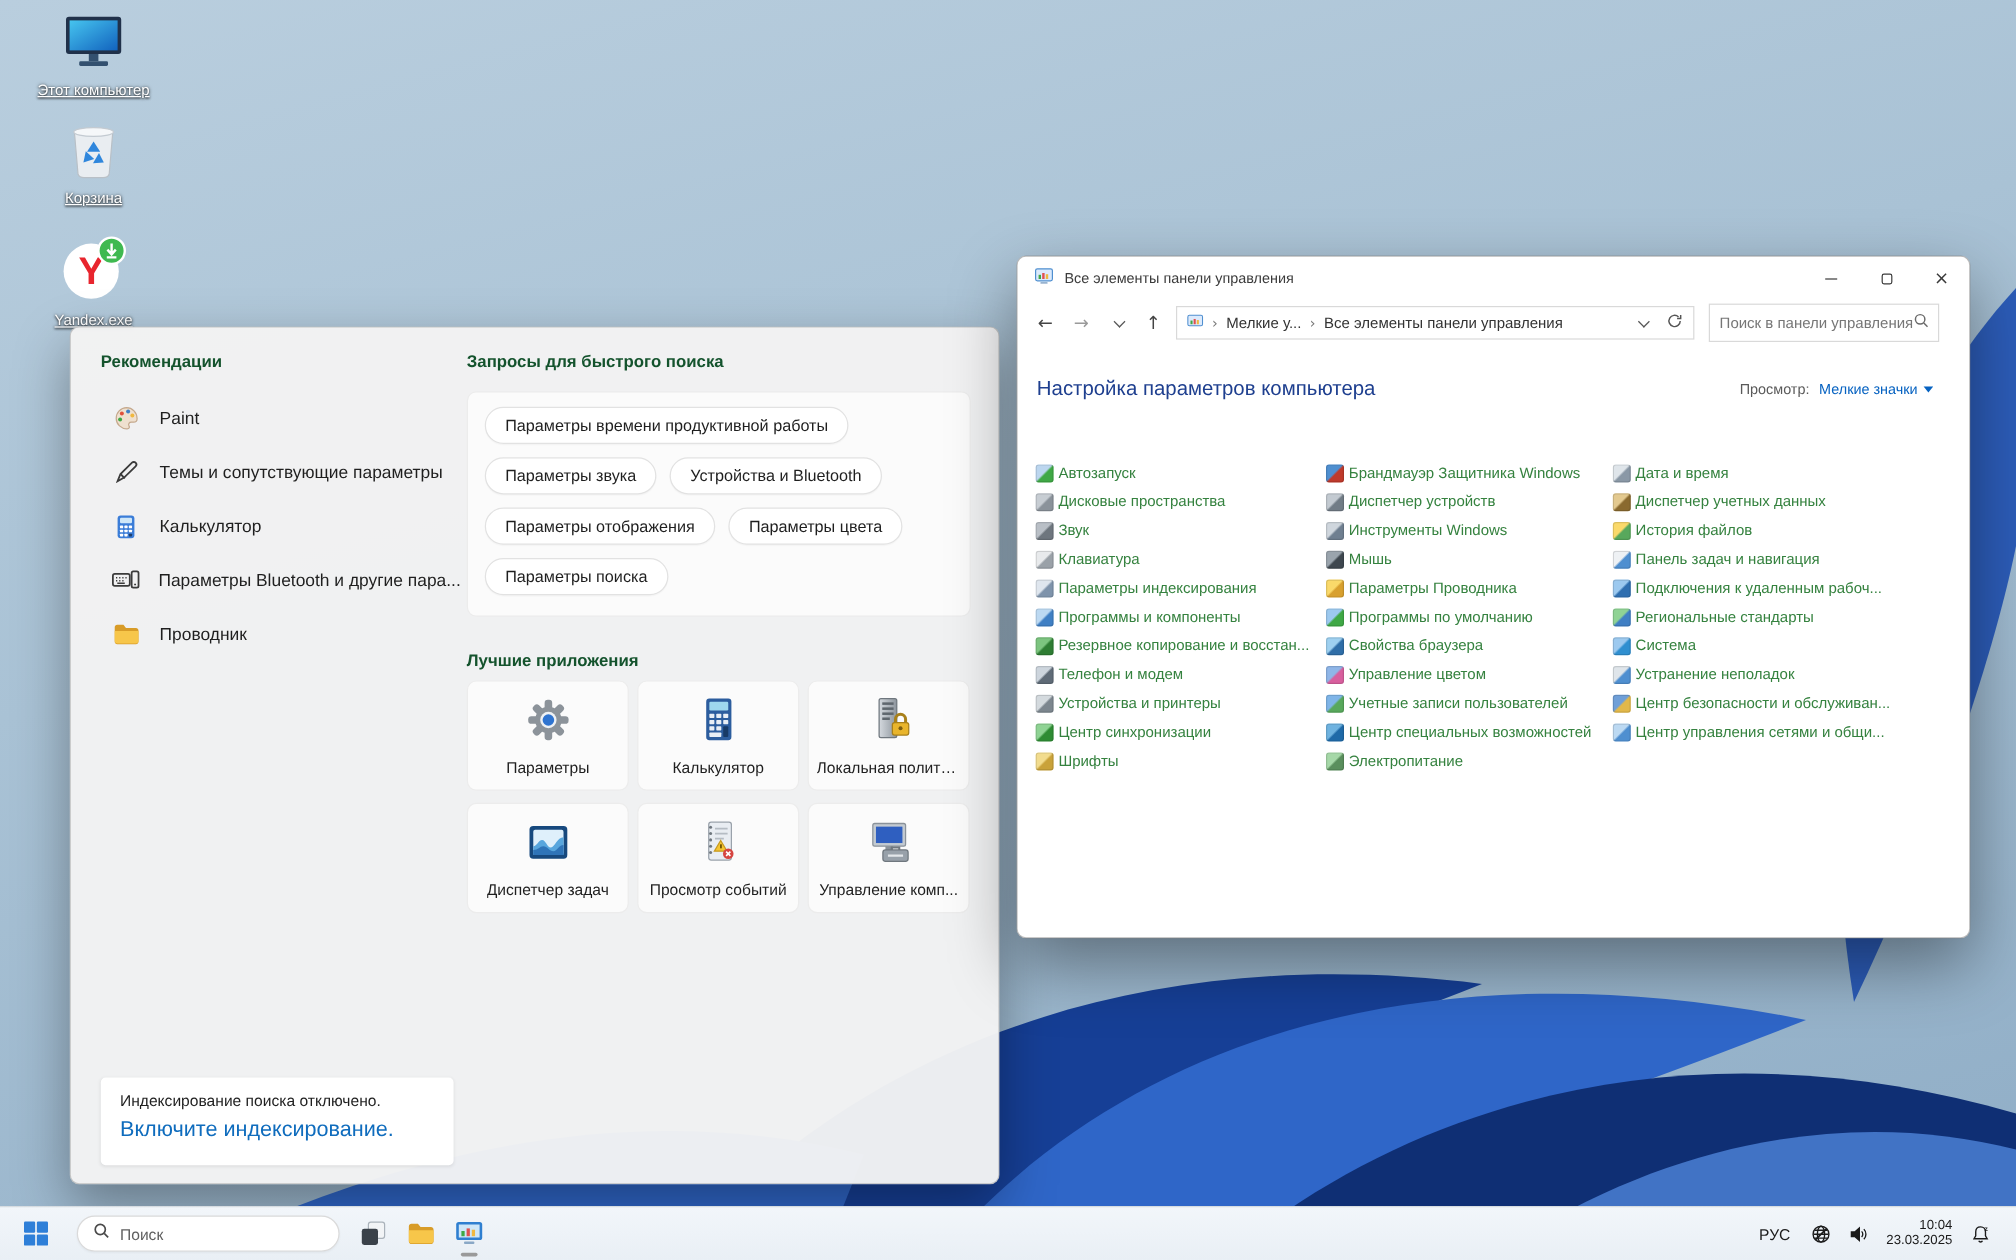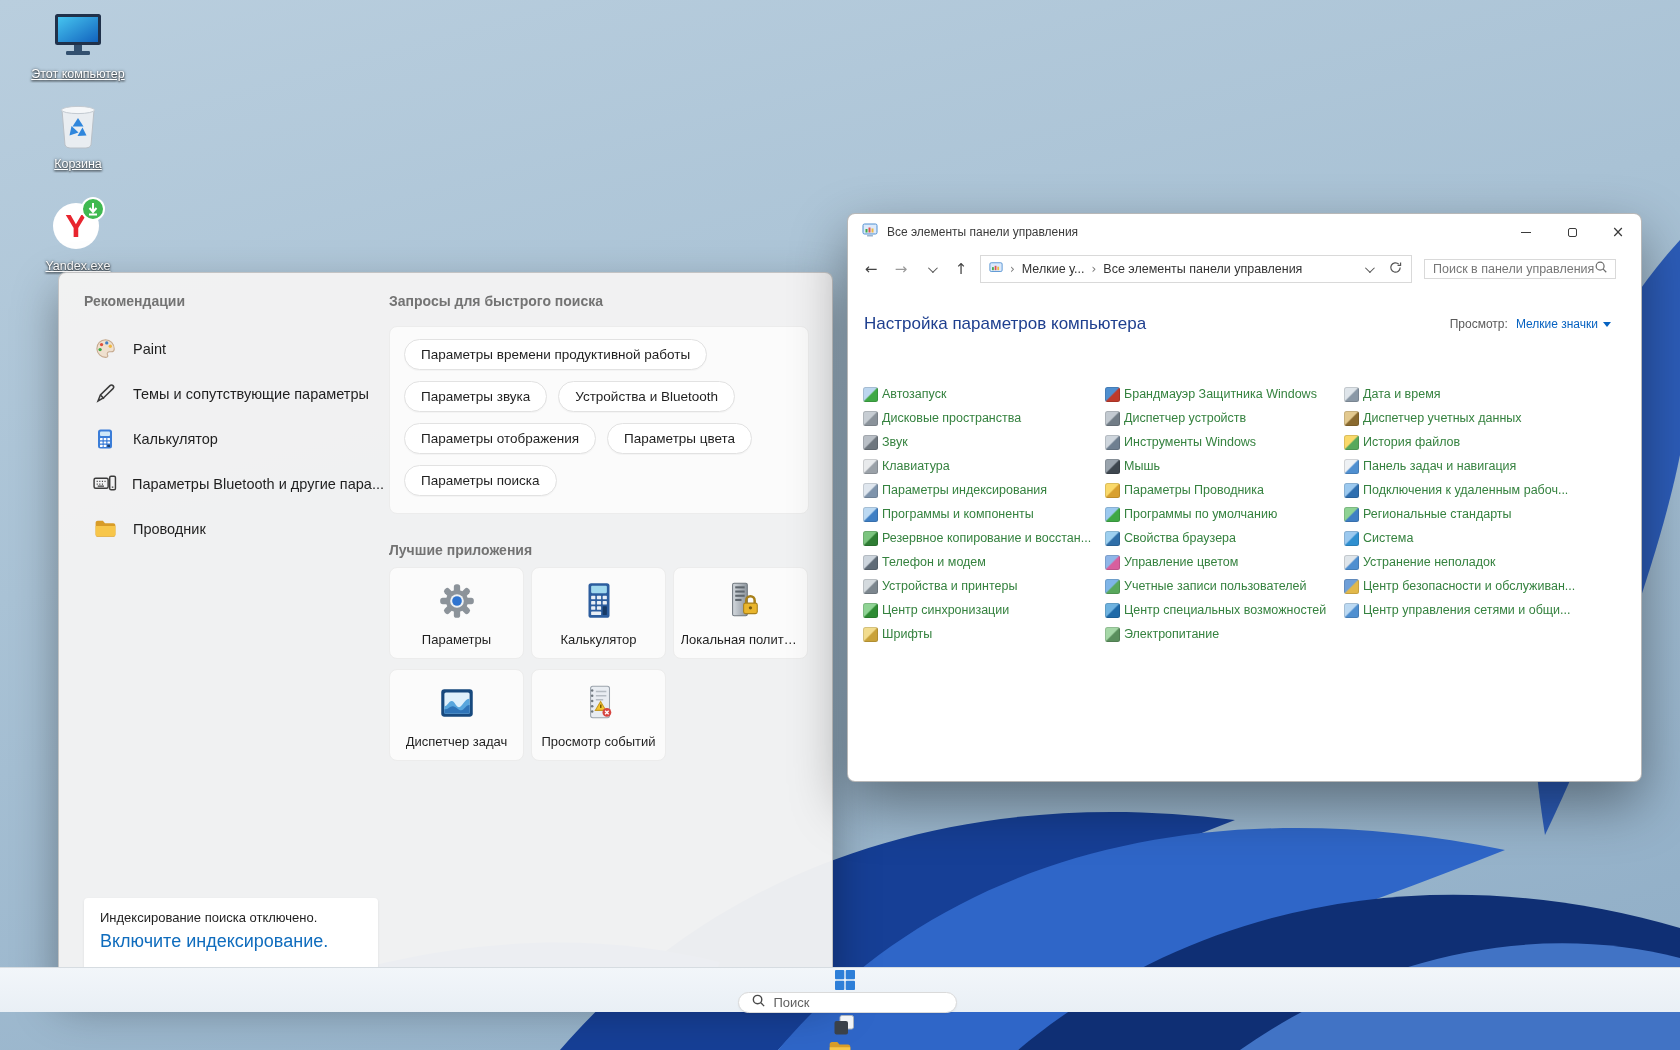--- a/index.html
+++ b/index.html
@@ -14,21 +14,21 @@
 
   
   .d-icon { position:absolute; left:28px; width:100px; text-align:center; cursor:default; }
   .d-icon .dlabel { margin-top:3px; font-size:12.5px; line-height:14px; color:#fff;
     text-shadow:0 1px 2px rgba(0,0,0,.85), 0 0 3px rgba(0,0,0,.5);text-decoration:underline; }
 
   
   .panel { position:absolute; left:58px; top:272px; width:775px; height:715px;
     background:rgba(243,243,243,.97); border:1px solid rgba(110,110,110,.35);
     border-radius:8px; box-shadow:0 18px 45px rgba(0,0,0,.35); }
-  .sec-title { position:absolute; font-size:14px; font-weight:700; color:#737373; }
+  .sec-title { position:absolute; font-size:14px; font-weight:700; color:#14532d; }
   .rec-list { position:absolute; left:25px; top:53px; width:300px; }
   .rec-item { display:flex; align-items:center; height:45px; border-radius:6px; }
   .rec-item .ricon { width:26px; height:26px; margin-left:8px; display:flex;
     align-items:center; justify-content:center; }
   .rec-item .rlabel { margin-left:15px; font-size:14.5px; color:#1f1f1f; white-space:nowrap; }
   .quick-card { position:absolute; left:330px; top:53px; width:420px; height:188px;
     background:#fbfbfb; border:1px solid #ececec; border-radius:8px;
     padding:12px 14px; display:flex; flex-wrap:wrap; gap:11px 11px; align-content:flex-start; }
   .pill { height:31px; padding:0 16px; display:inline-flex; align-items:center;
     background:#fff; border:1px solid #e2e2e2; border-radius:17px;
@@ -59,42 +59,42 @@
   .addrbar { position:absolute; left:0; top:36px; right:0; height:38px; display:flex; align-items:center; }
   .nav-btn { width:30px; height:30px; display:flex; align-items:center; justify-content:center;
     font-size:15px; color:#444; }
   .nav-btn.dis { color:#9a9a9a; }
   .chev { width:7px; height:7px; border-right:1.4px solid #555; border-bottom:1.4px solid #555;
     transform:rotate(45deg) translateY(-2px); display:inline-block; }
   .crumbbox { margin-left:4px; width:432px; height:28px; border:1px solid #d9d9d9;
     display:flex; align-items:center; padding:0 8px; font-size:12.5px; color:#333; }
   .crumbbox .sep { margin:0 7px; color:#777; font-size:12px; }
   .crumb { white-space:nowrap; }
-  .searchbox { margin-left:12px; width:192px; height:20px; border:1px solid #d9d9d9;
+  .searchbox { margin-left:12px; width:192px; height:32px; border:1px solid #d9d9d9;
     display:flex; align-items:center; padding:0 8px; }
   .searchbox input { border:none; outline:none; flex:1; font-size:12.5px; color:#333;
     font-family:"Liberation Sans",sans-serif; background:transparent; }
   .searchbox input::placeholder { color:#767676; }
   .cp-head { position:absolute; left:16px; top:100px; font-size:17px; color:#1e3f8f; }
   .viewctl { position:absolute; right:30px; top:103px; font-size:12px; display:flex; align-items:center; }
   .viewctl .vlabel { color:#5a5a5a; }
   .viewctl .vvalue { margin-left:8px; color:#0662c1; cursor:pointer; }
   .tri-down { width:0; height:0; border-left:4px solid transparent; border-right:4px solid transparent;
     border-top:5px solid #0662c1; margin-left:5px; display:inline-block; }
   .cp-col { position:absolute; top:168px; width:245px; }
   .cp-col.c1 { left:15px; } .cp-col.c2 { left:257px; } .cp-col.c3 { left:496px; }
   .cp-item { display:flex; align-items:center; height:24px; cursor:pointer; }
   .cp-chip { width:15px; height:15px; border-radius:2.5px; flex:0 0 15px;
     box-shadow:inset 0 0 0 1px rgba(0,0,0,.12); }
   .cp-label { margin-left:4px; font-size:12.5px; color:#35823f; white-space:nowrap; text-decoration:none; }
 
   
-  .taskbar { position:absolute; left:0; top:967px; width:1680px; height:45px;
+  .taskbar { position:absolute; left:0; top:1005px; width:1680px; height:45px;
     background:linear-gradient(#f2f6fa,#e9eff5); border-top:1px solid rgba(0,0,0,.08);
-    display:flex; align-items:center;flex-direction:column; }
+    display:flex; align-items:center; }
   .tb-btn { width:40px; height:40px; display:flex; align-items:center; justify-content:center;
     border-radius:5px; position:relative; }
   .tb-search { margin-left:14px; width:219px; height:30px; background:#fff;
     border:1px solid #dadada; border-radius:16px; display:flex; align-items:center;
     padding:0 12px; box-shadow:0 1px 2px rgba(0,0,0,.05); }
   .tb-search .stext { margin-left:8px; font-size:13px; color:#5f5f5f; }
   .run-dash { position:absolute; left:13px; bottom:1px; width:14px; height:3px;
     border-radius:2px; background:#9a9a9a; }
   .tray { margin-left:auto; display:flex; align-items:center; padding-right:14px; }
   .tray .lang { font-size:13px; color:#1b1b1b; padding:0 10px; }
@@ -325,20 +325,32 @@
             <circle cx="13.5" cy="23" r="1.2"></circle>
               <circle cx="13.5" cy="28" r="1.2"></circle>
           </g>
           <path d="M17 9h10M17 13h10M17 17h7" stroke="#b5bcc3" stroke-width="1.4"></path>
           <path d="M21.5 18.5l5 8.5h-10z" fill="#f5c431" stroke="#c79a20"></path>
           <rect x="21" y="21.5" width="1.4" height="3.2" fill="#6b5200"></rect>
           <circle cx="27.5" cy="29" r="4.2" fill="#d64541"></circle>
           <path d="M25.8 27.3l3.4 3.4M29.2 27.3l-3.4 3.4" stroke="#fff" stroke-width="1.3"></path>
         </svg></span>
       <div class="alabel">Просмотр событий</div>
+    </div>
+    <div class="app-card">
+      <span>
+        <svg width="42" height="42" viewBox="0 0 40 40">
+          <rect x="7" y="5" width="26" height="18" rx="1.5" fill="#c3cad1" stroke="#8a929a"></rect>
+          <rect x="9.5" y="7.5" width="21" height="13" fill="#2f5fc0"></rect>
+          <rect x="17" y="23" width="6" height="3" fill="#8a929a"></rect>
+          <rect x="15" y="26" width="20" height="9" rx="2" fill="#98a1aa" stroke="#6f777e"></rect>
+          <path d="M22 26v-2h6v2" fill="none" stroke="#6f777e" stroke-width="1.6"></path>
+          <path d="M19 30.5h12" stroke="#e3e7ea" stroke-width="1.6"></path>
+        </svg></span>
+      <div class="alabel">Управление комп...</div>
     </div>
   </div>
 
   <div class="notice">
     <div class="nmsg">Индексирование поиска отключено.</div>
     <div class="nlink">Включите индексирование.</div>
   </div>
 </div>
 
 <div class="win">

